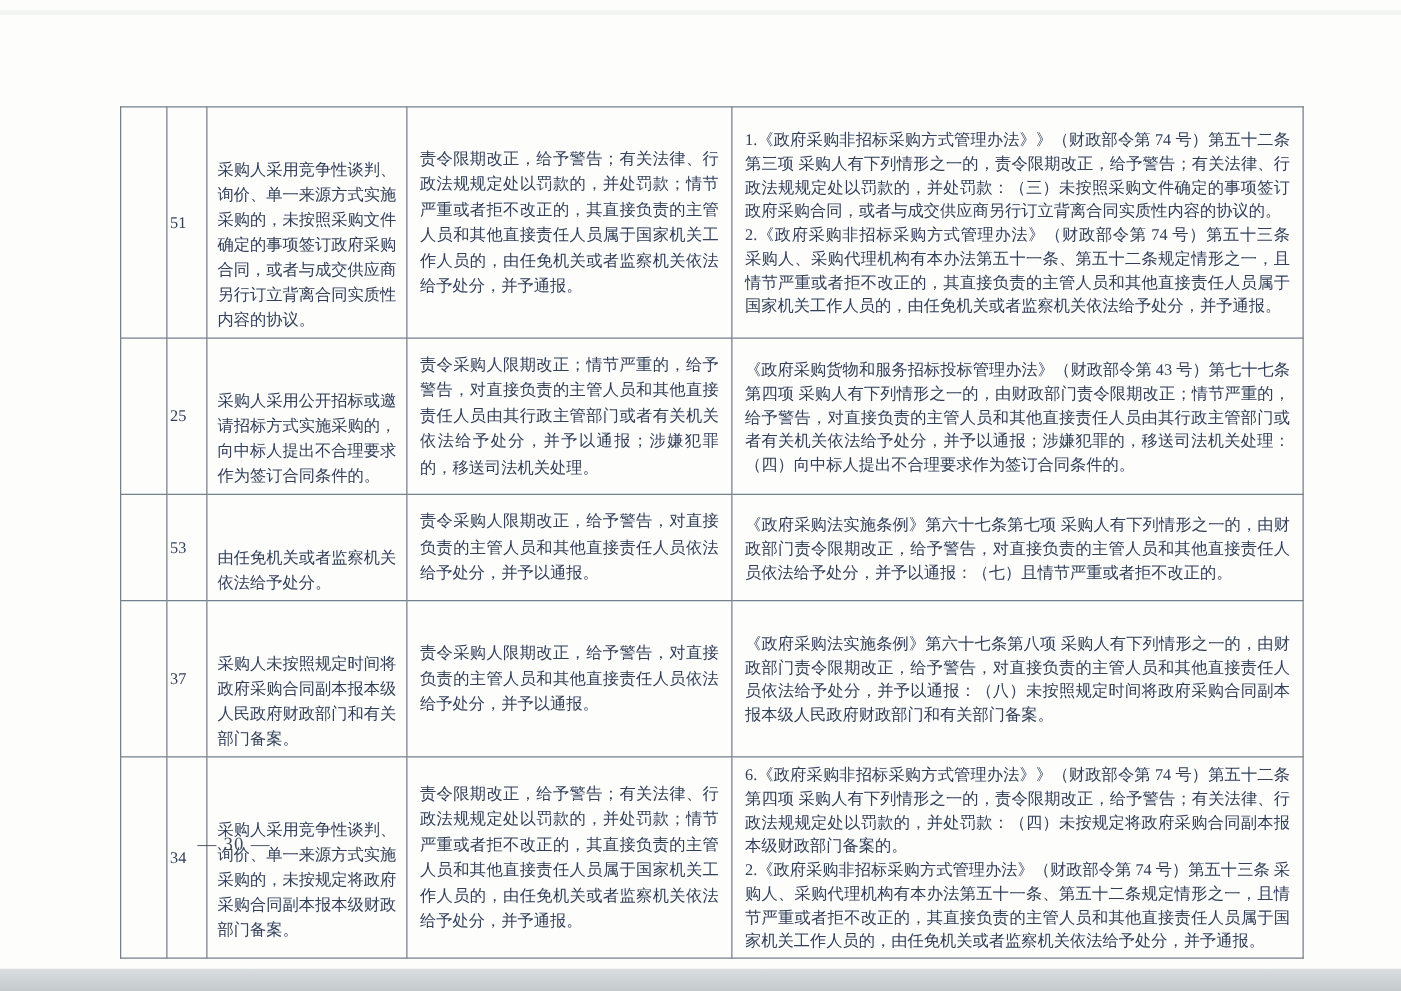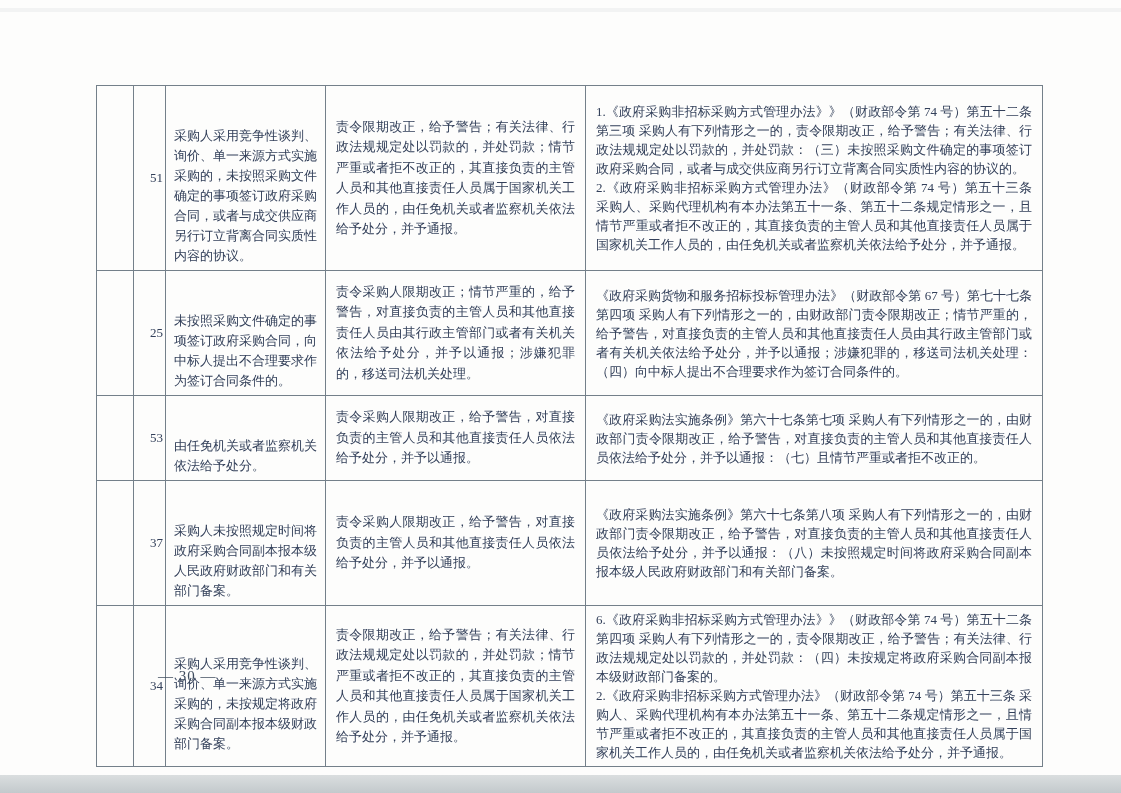--- a/index.html
+++ b/index.html
@@ -31,21 +31,21 @@
     border-collapse: collapse;
     table-layout: fixed;
   }
   table.law-table td {
     border: 1px solid #74808a;
     vertical-align: middle;
     font-size: 13px;
     color: #33405a;
   }
   td.c-empty { }
-  td.c-num { text-align: right; padding: 0 2px; }
+  td.c-num { text-align: left; padding: 0 2px; }
   td.c-desc { padding: 4px 8px; }
   td.c-pen  { padding: 4px 10px; }
   td.c-basis{ padding: 4px 10px; }
   .cell-text {
     text-align: justify;
     text-justify: inter-ideograph;
     white-space: pre-line;
   }
   .desc-text  { line-height: 20px; margin-top: 36px; }
   .pen-text   { line-height: 20.5px; }
@@ -87,27 +87,27 @@
             <div class="cell-text basis-text">1.《政府采购非招标采购方式管理办法》》（财政部令第 74 号）第五十二条第三项 采购人有下列情形之一的，责令限期改正，给予警告；有关法律、行政法规规定处以罚款的，并处罚款：（三）未按照采购文件确定的事项签订政府采购合同，或者与成交供应商另行订立背离合同实质性内容的协议的。
 2.《政府采购非招标采购方式管理办法》（财政部令第 74 号）第五十三条　采购人、采购代理机构有本办法第五十一条、第五十二条规定情形之一，且情节严重或者拒不改正的，其直接负责的主管人员和其他直接责任人员属于国家机关工作人员的，由任免机关或者监察机关依法给予处分，并予通报。</div>
           </td>
     </tr>
     <tr style="height:105px">
       <td class="c-empty"></td>
       <td class="c-num">
             <div>25</div>
           </td>
       <td class="c-desc">
-            <div class="cell-text desc-text">未按照采购文件确定的事项签订政府采购合同，向中标人提出不合理要求作为签订合同条件的。</div>
+            <div class="cell-text desc-text">采购人采用公开招标或邀请招标方式实施采购的，向中标人提出不合理要求作为签订合同条件的。</div>
           </td>
       <td class="c-pen">
             <div class="cell-text pen-text">责令采购人限期改正；情节严重的，给予警告，对直接负责的主管人员和其他直接责任人员由其行政主管部门或者有关机关依法给予处分，并予以通报；涉嫌犯罪的，移送司法机关处理。</div>
           </td>
       <td class="c-basis">
-            <div class="cell-text basis-text">《政府采购货物和服务招标投标管理办法》（财政部令第 67 号）第七十七条第四项 采购人有下列情形之一的，由财政部门责令限期改正；情节严重的，给予警告，对直接负责的主管人员和其他直接责任人员由其行政主管部门或者有关机关依法给予处分，并予以通报；涉嫌犯罪的，移送司法机关处理：（四）向中标人提出不合理要求作为签订合同条件的。</div>
+            <div class="cell-text basis-text">《政府采购货物和服务招标投标管理办法》（财政部令第 43 号）第七十七条第四项 采购人有下列情形之一的，由财政部门责令限期改正；情节严重的，给予警告，对直接负责的主管人员和其他直接责任人员由其行政主管部门或者有关机关依法给予处分，并予以通报；涉嫌犯罪的，移送司法机关处理：（四）向中标人提出不合理要求作为签订合同条件的。</div>
           </td>
     </tr>
     <tr style="height:64px">
       <td class="c-empty"></td>
       <td class="c-num">
             <div>53</div>
           </td>
       <td class="c-desc">
             <div class="cell-text desc-text">由任免机关或者监察机关依法给予处分。</div>
           </td>

